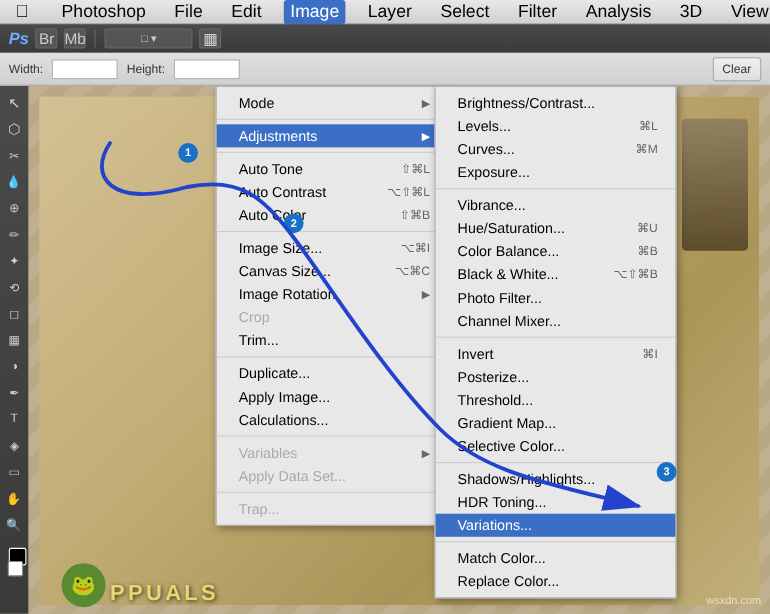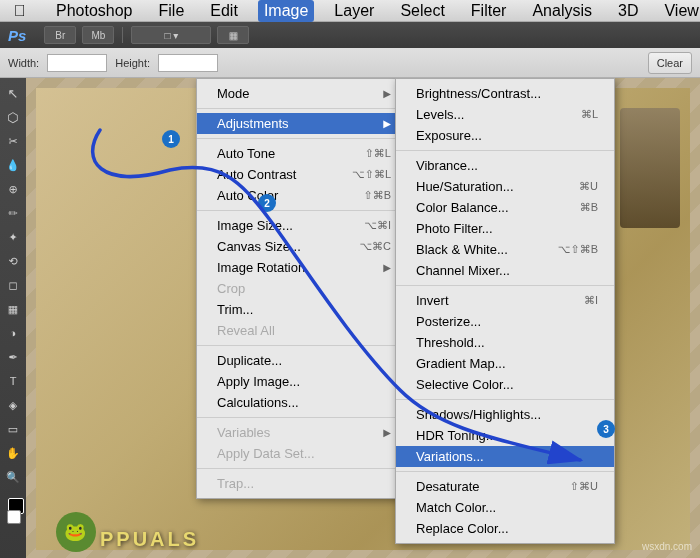--- a/index.html
+++ b/index.html
@@ -55,33 +55,33 @@
       padding: 0 8px;
       gap: 6px;
       position: relative;
       z-index: 100;
     }
     .ps-logo {
       color: #6ab0ff;
       font-size: 15px;
       font-weight: bold;
       font-style: italic;
-      margin-right: 12px;
+      margin-right: 0;
     }
     .ps-toolbar-icon {
-      width: 32px;
+      width: 20px;
       height: 18px;
       background: #555;
       border: 1px solid #666;
       border-radius: 2px;
       display: flex;
       align-items: center;
       justify-content: center;
       color: #ccc;
-      font-size: 10px;
+      font-size: 14px;
     }
     .ps-toolbar-sep {
       width: 1px;
       height: 16px;
       background: #666;
       margin: 0 2px;
     }
     .circle-badge {
       width: 18px;
       height: 18px;
@@ -397,23 +397,20 @@
     <div class="menu-item">
       <span>Image Rotation</span>
       <span class="menu-arrow">▶</span>
     </div>
     <div class="menu-item disabled">
       <span>Crop</span>
     </div>
     <div class="menu-item">
       <span>Trim...</span>
     </div>
-    <div class="menu-item disabled">
-      <span>Reveal All</span>
-    </div>
     <div class="menu-sep"></div>
     <div class="menu-item">
       <span>Duplicate...</span>
     </div>
     <div class="menu-item">
       <span>Apply Image...</span>
     </div>
     <div class="menu-item">
       <span>Calculations...</span>
     </div>
@@ -433,42 +430,46 @@
 
   <div class="adjustments-menu" style="position:absolute; top:0; left:395px;">
     <div class="menu-item">
       <span>Brightness/Contrast...</span>
     </div>
     <div class="menu-item">
       <span>Levels...</span>
       <span class="menu-item-shortcut">⌘L</span>
     </div>
     <div class="menu-item">
+      <span>Curves...</span>
+      <span class="menu-item-shortcut">⌘M</span>
+    </div>
+    <div class="menu-item">
       <span>Exposure...</span>
     </div>
     <div class="menu-sep"></div>
     <div class="menu-item">
       <span>Vibrance...</span>
     </div>
     <div class="menu-item">
       <span>Hue/Saturation...</span>
       <span class="menu-item-shortcut">⌘U</span>
     </div>
     <div class="menu-item">
       <span>Color Balance...</span>
       <span class="menu-item-shortcut">⌘B</span>
     </div>
     <div class="menu-item">
-      <span>Photo Filter...</span>
-    </div>
-    <div class="menu-item">
       <span>Black &amp; White...</span>
       <span class="menu-item-shortcut">⌥⇧⌘B</span>
     </div>
     <div class="menu-item">
+      <span>Photo Filter...</span>
+    </div>
+    <div class="menu-item">
       <span>Channel Mixer...</span>
     </div>
     <div class="menu-sep"></div>
     <div class="menu-item">
       <span>Invert</span>
       <span class="menu-item-shortcut">⌘I</span>
     </div>
     <div class="menu-item">
       <span>Posterize...</span>
     </div>
@@ -485,24 +486,20 @@
     <div class="menu-item">
       <span>Shadows/Highlights...</span>
     </div>
     <div class="menu-item">
       <span>HDR Toning...</span>
     </div>
     <div class="menu-item active">
       <span>Variations...</span>
     </div>
     <div class="menu-sep"></div>
-    <div class="menu-item">
-      <span>Desaturate</span>
-      <span class="menu-item-shortcut">⇧⌘U</span>
-    </div>
     <div class="menu-item">
       <span>Match Color...</span>
     </div>
     <div class="menu-item">
       <span>Replace Color...</span>
     </div>
 
   </div>
 
   <div class="circle-badge badge-1" style="top:52px; left:162px;">1</div>

